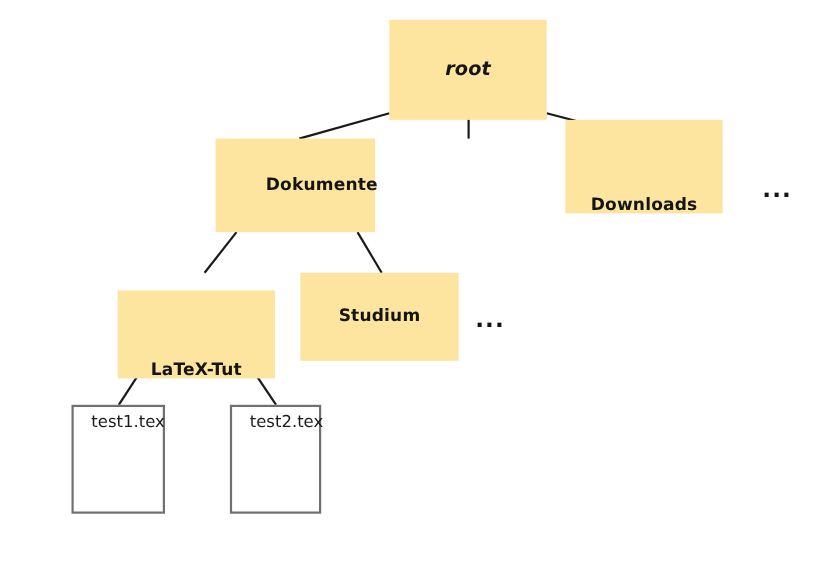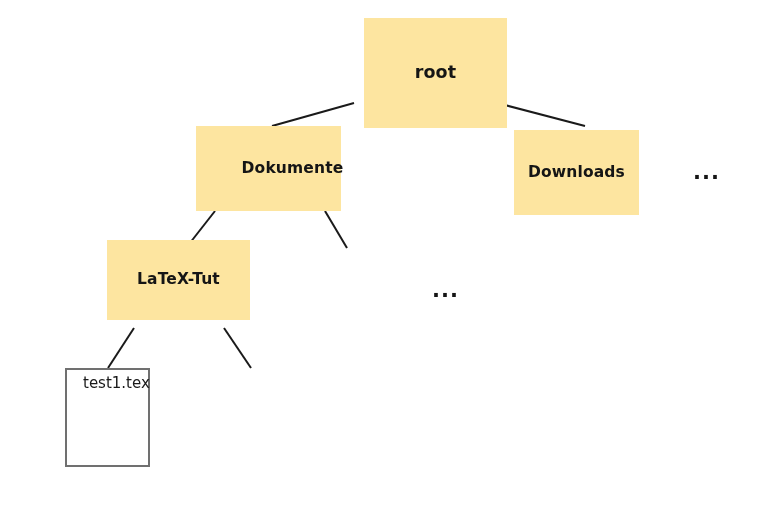--- a/index.html
+++ b/index.html
@@ -87,30 +87,36 @@
 <div id="diagram-canvas">
   <svg id="edge-layer" viewBox="0 0 761 510" width="761" height="510" xmlns="http://www.w3.org/2000/svg">
       <line x1="354" y1="103" x2="272" y2="126" stroke="#1a1a1a" stroke-width="2" stroke-linecap="butt"></line>
       <line x1="426" y1="103" x2="426" y2="126" stroke="#1a1a1a" stroke-width="2" stroke-linecap="butt"></line>
       <line x1="497" y1="103" x2="585" y2="126" stroke="#1a1a1a" stroke-width="2" stroke-linecap="butt"></line>
       <line x1="215" y1="211" x2="186" y2="248" stroke="#1a1a1a" stroke-width="2" stroke-linecap="butt"></line>
       <line x1="325" y1="211" x2="347" y2="248" stroke="#1a1a1a" stroke-width="2" stroke-linecap="butt"></line>
       <line x1="134" y1="328" x2="108" y2="368" stroke="#1a1a1a" stroke-width="2" stroke-linecap="butt"></line>
       <line x1="224" y1="328" x2="251" y2="368" stroke="#1a1a1a" stroke-width="2" stroke-linecap="butt"></line>
     </svg>
-<div class="node folder root" style="left: 364px; top: 18px; width: 143px; height: 110px;">
+<div class="node folder root" style="left: 354px; top: 18px; width: 143px; height: 91px; font-style: italic;">
       <span class="node-label">root</span>
     </div>
     <div class="node folder" style="left: 196px; top: 126px; width: 145px; height: 85px; padding-left: 48px;">
       <span class="node-label">Dokumente</span>
     </div>
-    <div class="node folder" style="left: 514px; top: 130px; width: 125px; height: 85px;">
+    <div class="node folder" style="left: 514px; top: 109px; width: 143px; height: 85px; align-items: flex-end;">
       <span class="node-label">Downloads</span>
     </div>
-    <div class="node folder" style="left: 107px; top: 240px; width: 143px; height: 80px;">
+    <div class="node folder" style="left: 107px; top: 264px; width: 143px; height: 80px; align-items: flex-end;">
       <span class="node-label">LaTeX-Tut</span>
+    </div>
+    <div class="node folder" style="left: 273px; top: 248px; width: 144px; height: 80px;">
+      <span class="node-label">Studium</span>
     </div>
     <div class="node file" style="left: 65px; top: 368px; width: 85px; height: 99px;">
       <span class="node-label">test1.tex</span>
+    </div>
+    <div class="node file" style="left: 209px; top: 368px; width: 83px; height: 99px;">
+      <span class="node-label">test2.tex</span>
     </div>
     <div class="ellipsis" style="left: 693px; top: 162px;">...</div>
     <div class="ellipsis" style="left: 432px; top: 280px;">...</div>
   </div>
 
 </body></html>

